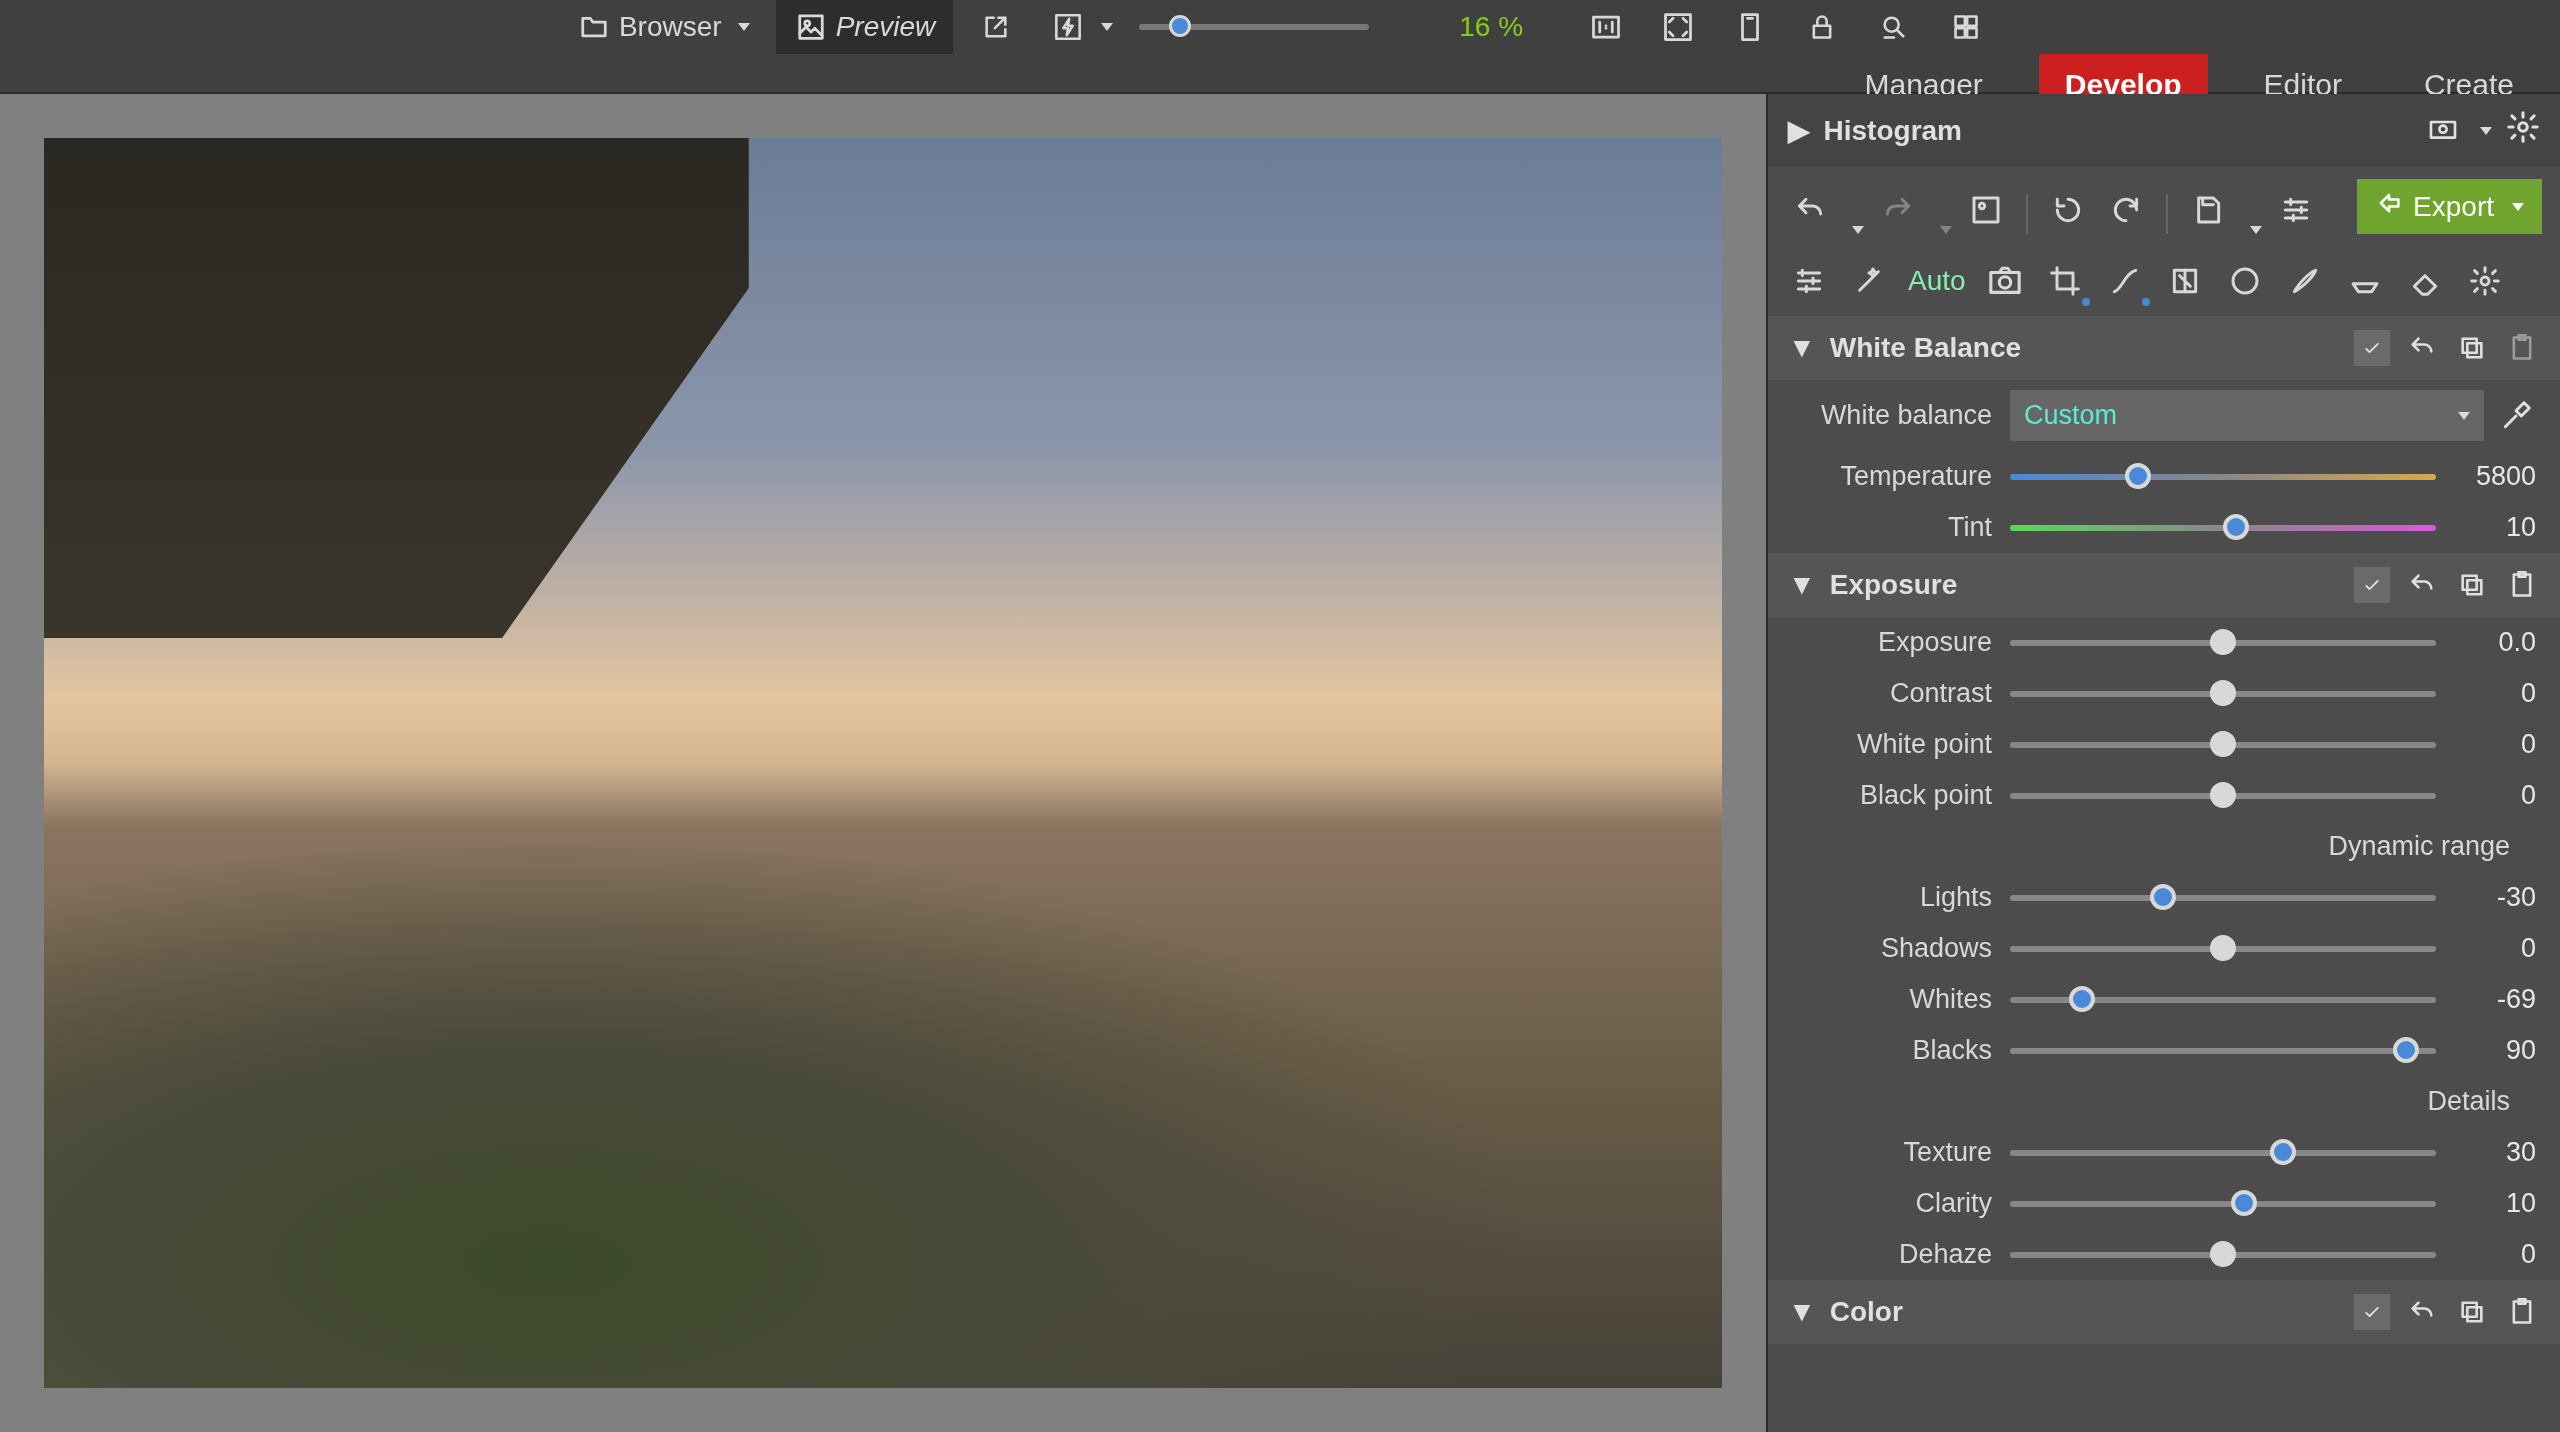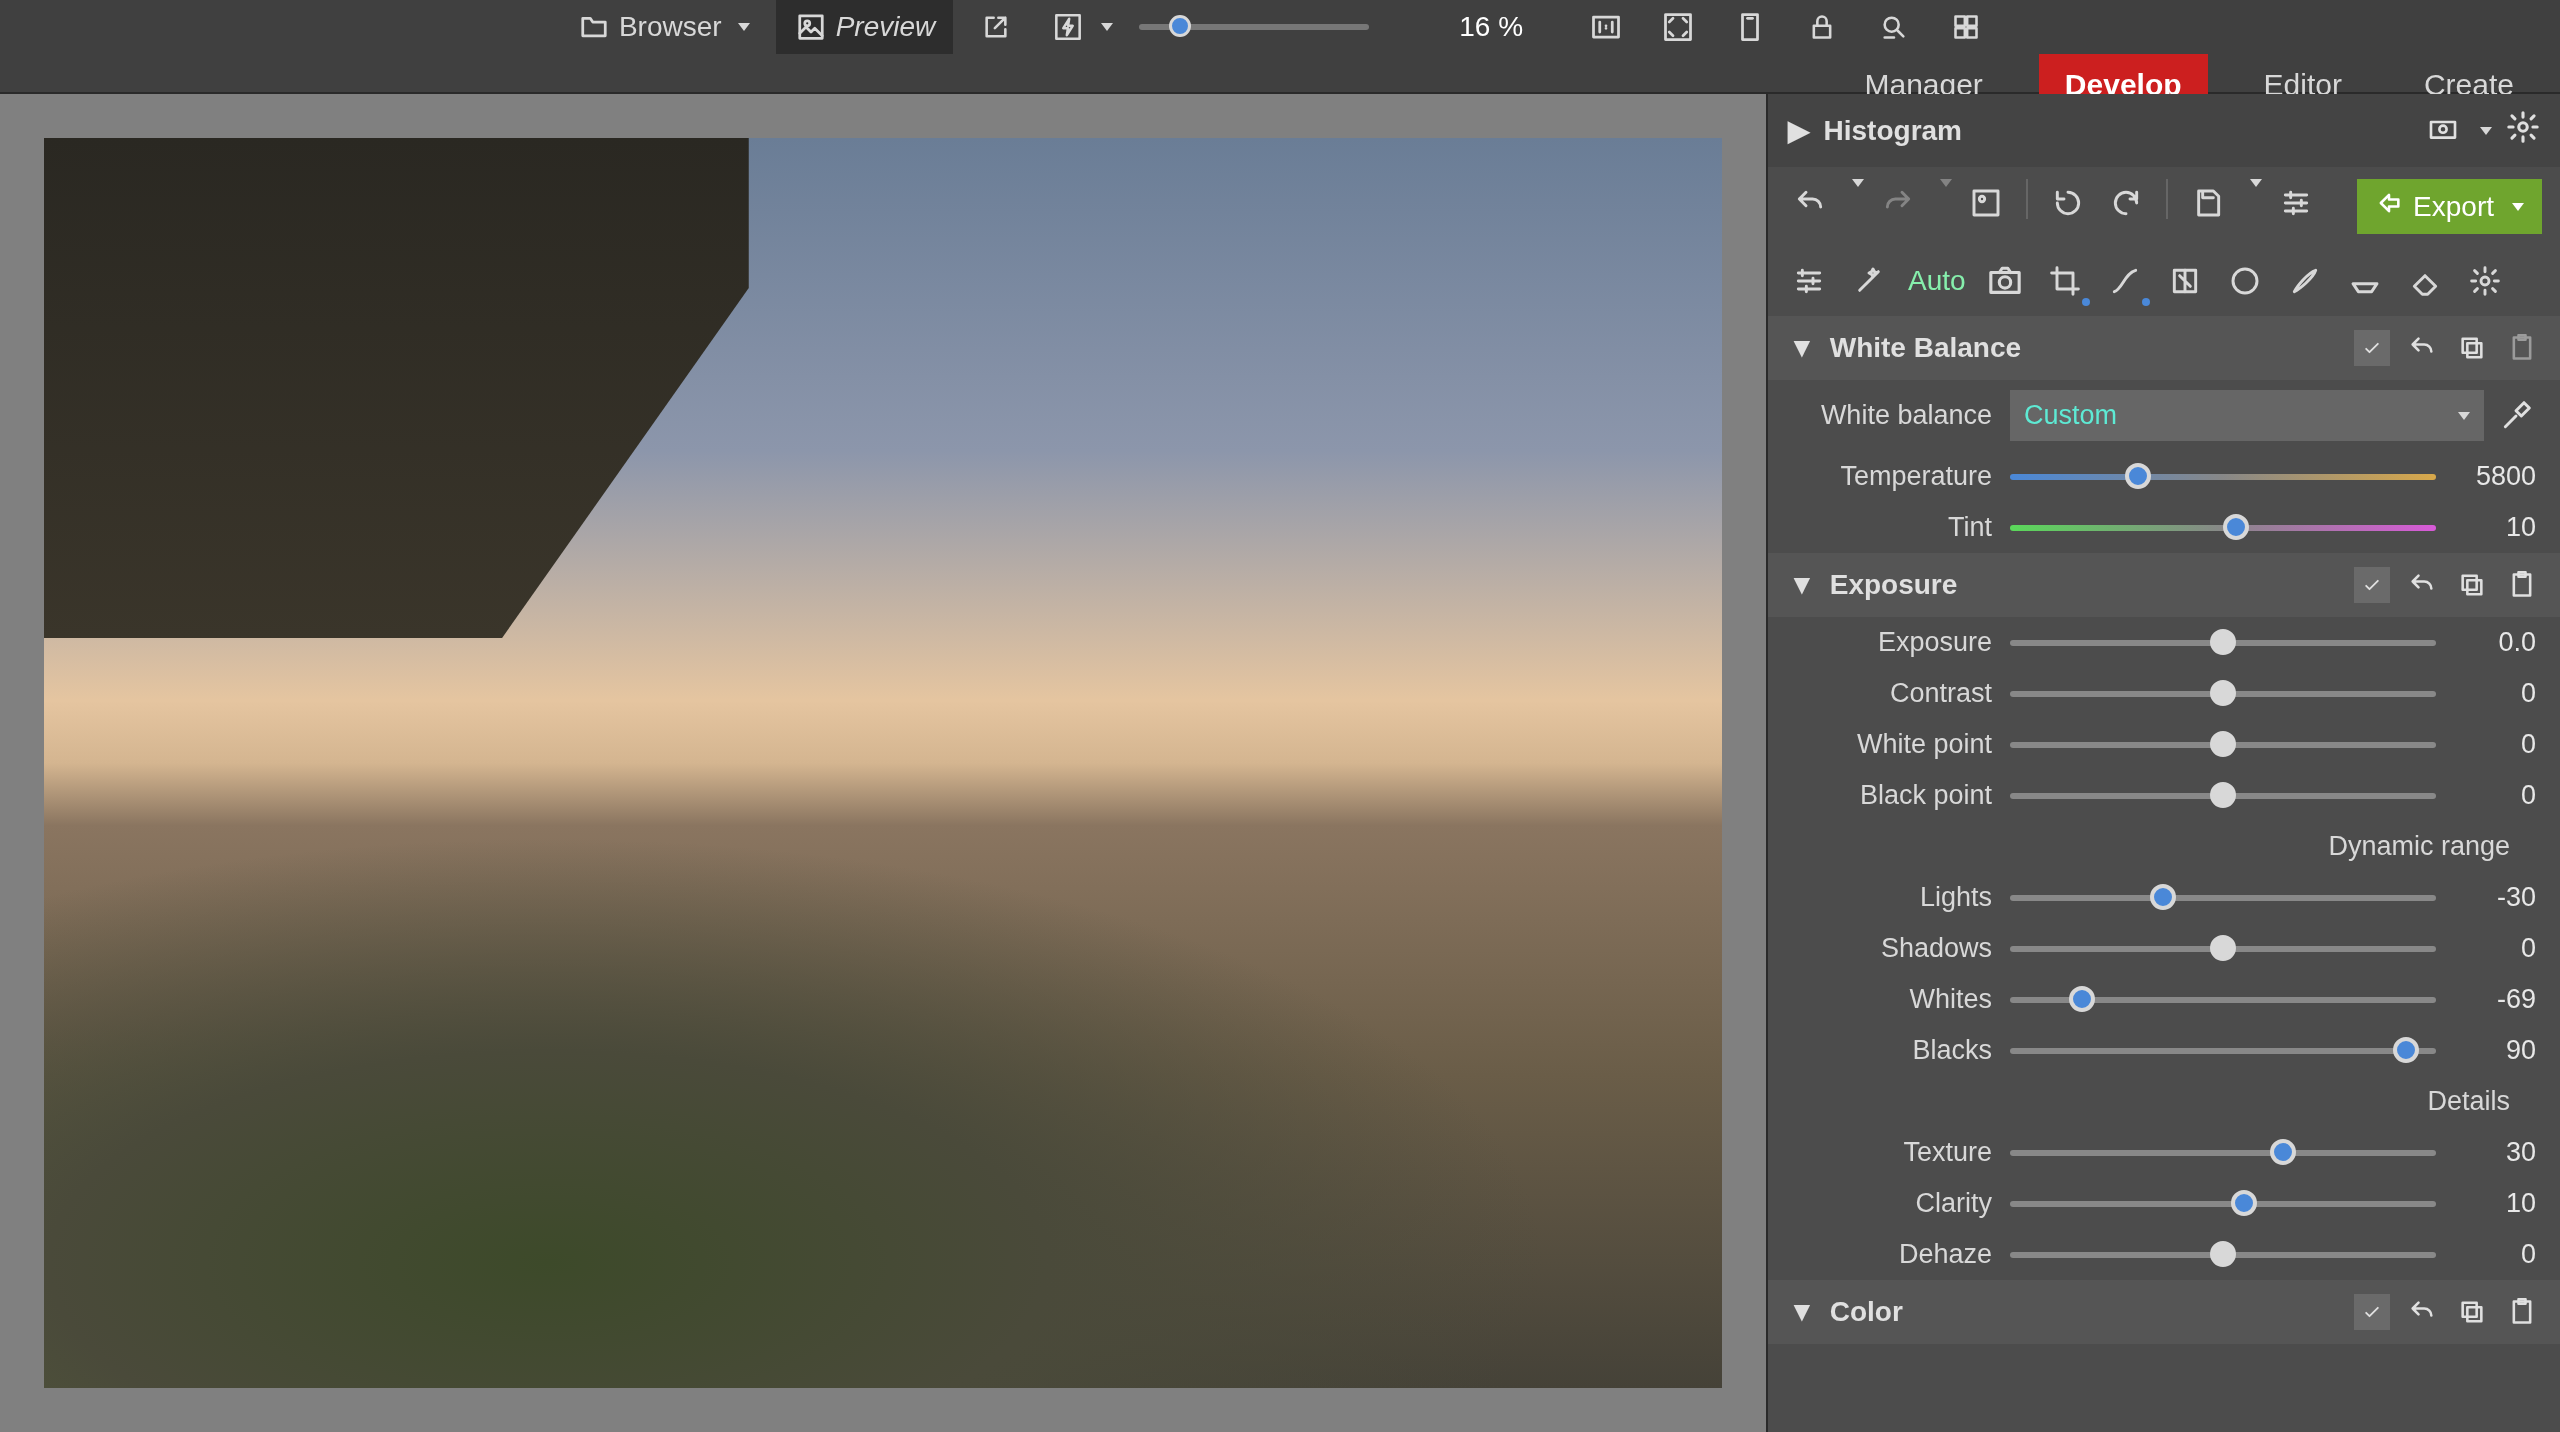--- a/index.html
+++ b/index.html
@@ -7,21 +7,21 @@
 
 .top-toolbar { height: 94px; background: #404040; display: flex; align-items: center; padding: 0 20px; border-bottom: 2px solid #2a2a2a; flex-direction: column; }
 .tb-group { display: flex; align-items: center; gap: 14px; }
 .tb-btn { display: flex; align-items: center; gap: 8px; padding: 8px 12px; color: #d8d8d8; cursor: pointer; font-size: 28px;}
 .tb-btn.preview-btn { background: #2d2d2d; padding: 10px 18px; font-style: italic; }
 .tb-icon { display: inline-flex; width: 34px; height: 34px; align-items: center; justify-content: center; }
 .dropdown-caret { width: 0; height: 0; border-left: 6px solid transparent; border-right: 6px solid transparent; border-top: 8px solid #d8d8d8; margin-left: 8px; }
 
 .zoom-slider-track { position: relative; width: 230px; height: 6px; background: #777; border-radius: 3px; }
 .zoom-slider-track .thumb { position: absolute; left: 30px; top: -9px; width: 22px; height: 22px; border-radius: 50%; background: #4a88d8; border: 3px solid #d8d8d8; }
-.zoom-label { margin: 0 40px 0 76px; color: #ffffff; font-size: 28px;}
+.zoom-label { margin: 0 40px 0 76px; color: #84cc16; font-size: 28px;}
 
 .top-tabs { margin-left: auto; display: flex; align-items: center; gap: 30px; font-size: 30px; }
 .top-tab { padding: 14px 26px; color: #d8d8d8; cursor: pointer; }
 .top-tab.active { background: #cc1f1f; color: #fff; font-weight: 600; }
 
 .main { display: flex; height: calc(100% - 94px); }
 .canvas { flex: 1; background: #808080; display: flex; align-items: center; justify-content: center; padding: 44px; }
 .photo { width: 100%; height: 100%; background: linear-gradient(to bottom, #6a7d96 0%, #8c96ab 25%, #e5c5a0 45%, #d4b590 50%, #8a7560 55%, #6a5d48 75%, #454238 100%); position: relative; overflow: hidden; }
 .photo::before { content:""; position:absolute; left:0; top:0; width:42%; height:40%; background: linear-gradient(to bottom, #2a2822 0%, #3a352a 100%); clip-path: polygon(0 0, 100% 0, 100% 30%, 65% 100%, 0 100%); }
 .photo::after { content:""; position:absolute; left:0; bottom:0; width:100%; height:50%; background: radial-gradient(ellipse at 30% 80%, #3d4a2a 0%, #4a4a3a 30%, transparent 60%), radial-gradient(ellipse at 10% 95%, #5a6a3a 0%, transparent 40%); }
@@ -29,21 +29,21 @@
 .right-panel { width: 794px; background: #4c4c4c; overflow-y: auto; overflow-x: hidden; border-left: 2px solid #2a2a2a;}
 .right-panel::-webkit-scrollbar { width: 20px; }
 .right-panel::-webkit-scrollbar-track { background: #3a3a3a; }
 .right-panel::-webkit-scrollbar-thumb { background: #6a6a6a; }
 
 .panel-header-row { display: flex; align-items: center; padding: 16px 20px; background: #444; font-size: 28px; font-weight: 600;}
 .panel-header-row .caret { margin-right: 14px; }
 .panel-header-row .title { flex: 1; }
 .gear-right { margin-left: auto; display:flex; gap: 14px; align-items: center;}
 
-.action-row { display: flex; align-items: flex-start; gap: 10px; padding: 12px 18px; }
+.action-row { display: flex; align-items: flex-end; gap: 10px; padding: 12px 18px; }
 .action-btn { width: 48px; height: 48px; display: flex; align-items: center; justify-content: center; cursor: pointer; color: #d8d8d8; }
 .action-btn.disabled { opacity: 0.4; }
 .export-btn { background: #6fa52e; color: #fff; padding: 10px 18px; display: flex; align-items: center; gap: 10px; font-size: 28px; margin-left: auto;}
 .vsep { width: 2px; height: 40px; background: #666; margin: 0 6px; }
 
 .tools-row { display: flex; align-items: center; gap: 18px; padding: 14px 20px; }
 .tool-icon { width: 42px; height: 42px; display: flex; align-items: center; justify-content: center; cursor: pointer; color: #d8d8d8; position:relative;}
 .auto-label { font-size: 28px; color: #86efac; cursor: pointer;}
 .blue-dot { position:absolute; bottom:-4px; right:-4px; width:8px; height:8px; border-radius:50%; background:#4a88d8; }
 

